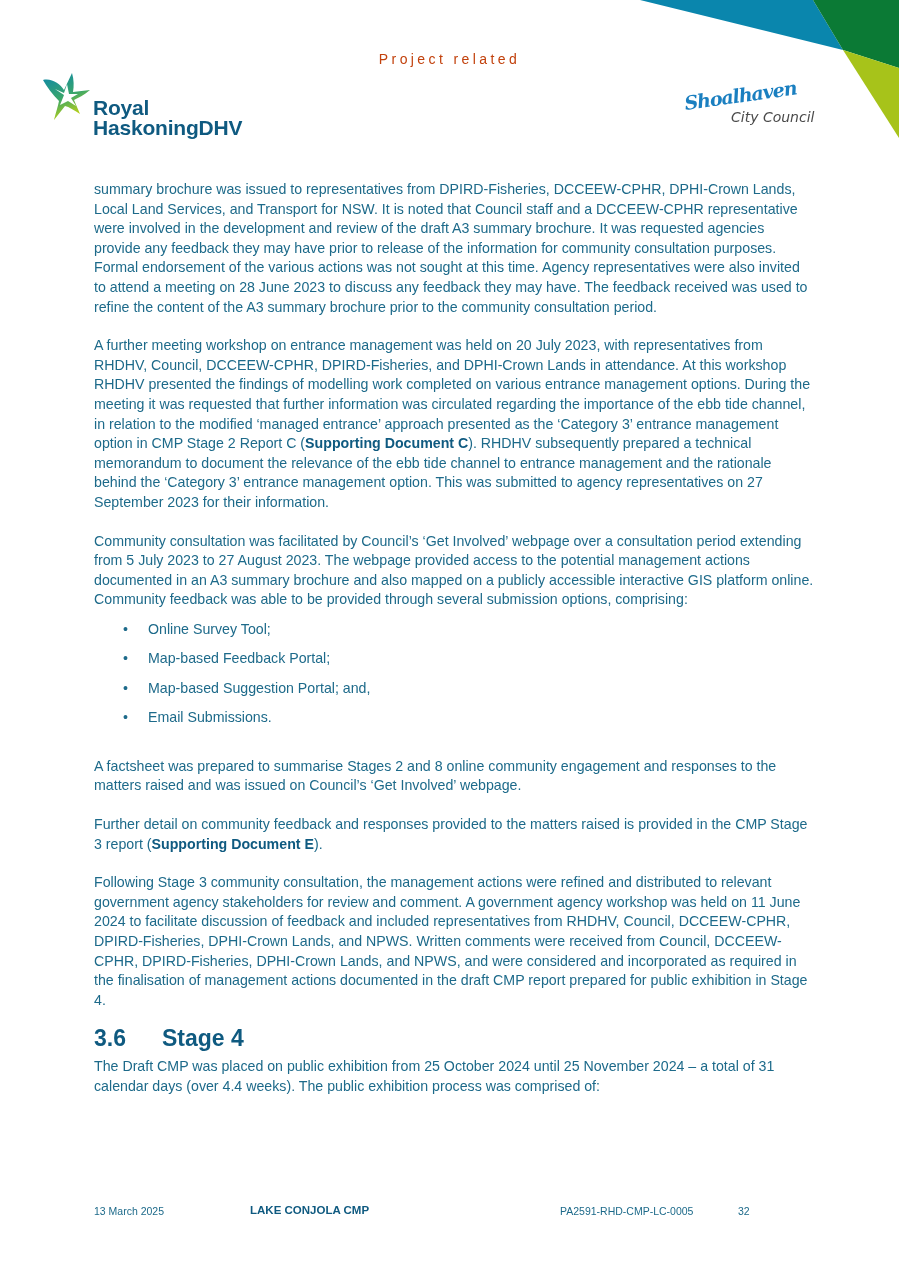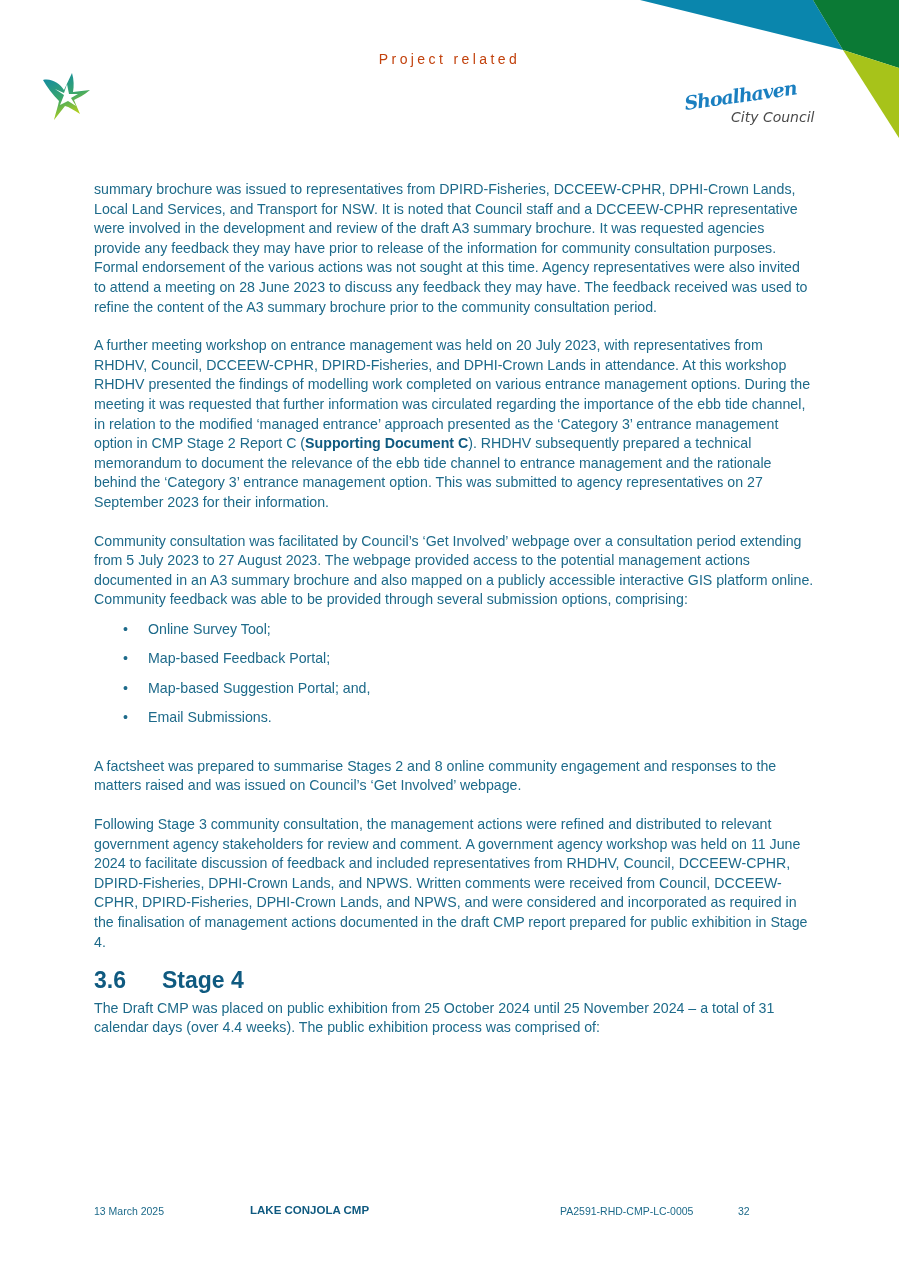--- a/index.html
+++ b/index.html
@@ -48,20 +48,24 @@
     <defs>
       <linearGradient id="sg" x1="0" y1="0" x2="0.4" y2="1">
         <stop offset="0" stop-color="#0a86ad"></stop>
         <stop offset="0.6" stop-color="#3aa66a"></stop>
         <stop offset="1" stop-color="#b9d116"></stop>
       </linearGradient>
     </defs>
     <path d="M3 10 C12 8 20 14 24 20 L32 3 C34 10 34 16 33 22 L50 20 C44 25 38 28 34 30 L40 44 C34 40 29 37 25 36 L14 50 C16 42 18 36 19 31 C12 24 7 17 3 10 Z" fill="url(#sg)"></path>
     <path d="M15 19 L24 25 L20 35 L28 31 L36 36 L31 28 L38 24 L29 24 L27 14 L24 23 Z" fill="#ffffff"></path>
   </svg>
+  <div class="rhdhv-text">
+    <div>Royal</div>
+    <div>HaskoningDHV</div>
+  </div>
 </div>
 
 <div class="shoal-logo">
   <div class="shoal-script">Shoalhaven</div>
   <div class="shoal-city">City Council</div>
 </div>
 
 <div class="content">
   <p>summary brochure was issued to representatives from DPIRD-Fisheries, DCCEEW-CPHR, DPHI-Crown Lands, Local Land Services, and Transport for NSW. It is noted that Council staff and a DCCEEW-CPHR representative were involved in the development and review of the draft A3 summary brochure. It was requested agencies provide any feedback they may have prior to release of the information for community consultation purposes. Formal endorsement of the various actions was not sought at this time. Agency representatives were also invited to attend a meeting on 28 June 2023 to discuss any feedback they may have. The feedback received was used to refine the content of the A3 summary brochure prior to the community consultation period.</p>
 
@@ -71,20 +75,21 @@
 
   <ul class="bullets">
     <li><span class="dot">•</span><span>Online Survey Tool;</span></li>
     <li><span class="dot">•</span><span>Map-based Feedback Portal;</span></li>
     <li><span class="dot">•</span><span>Map-based Suggestion Portal; and,</span></li>
     <li><span class="dot">•</span><span>Email Submissions.</span></li>
   </ul>
 
   <p style="margin-top:12px">A factsheet was prepared to summarise Stages 2 and 8 online community engagement and responses to the matters raised and was issued on Council’s ‘Get Involved’ webpage.</p>
 
+  <p><span>Further detail on community feedback and responses provided to the matters raised is provided in the CMP Stage 3 report (</span><b>Supporting Document E</b><span>).</span></p>
 
   <p>Following Stage 3 community consultation, the management actions were refined and distributed to relevant government agency stakeholders for review and comment. A government agency workshop was held on 11 June 2024 to facilitate discussion of feedback and included representatives from RHDHV, Council, DCCEEW-CPHR, DPIRD-Fisheries, DPHI-Crown Lands, and NPWS. Written comments were received from Council, DCCEEW-CPHR, DPIRD-Fisheries, DPHI-Crown Lands, and NPWS, and were considered and incorporated as required in the finalisation of management actions documented in the draft CMP report prepared for public exhibition in Stage 4.</p>
 
   <div class="heading"><span class="num">3.6</span><span>Stage 4</span></div>
 
   <p>The Draft CMP was placed on public exhibition from 25 October 2024 until 25 November 2024 – a total of 31 calendar days (over 4.4 weeks). The public exhibition process was comprised of:</p>
 </div>
 
 <div class="footer">
   <span class="f-date">13 March 2025</span>

